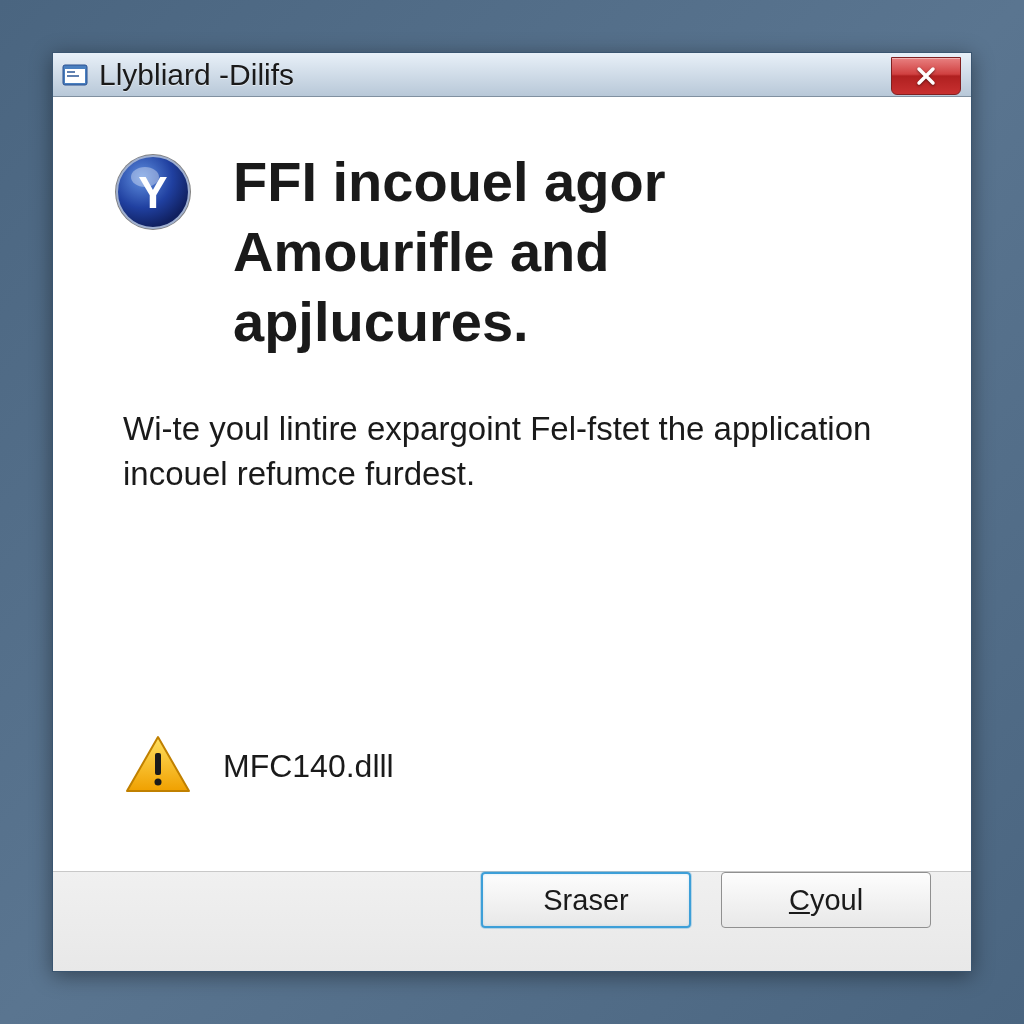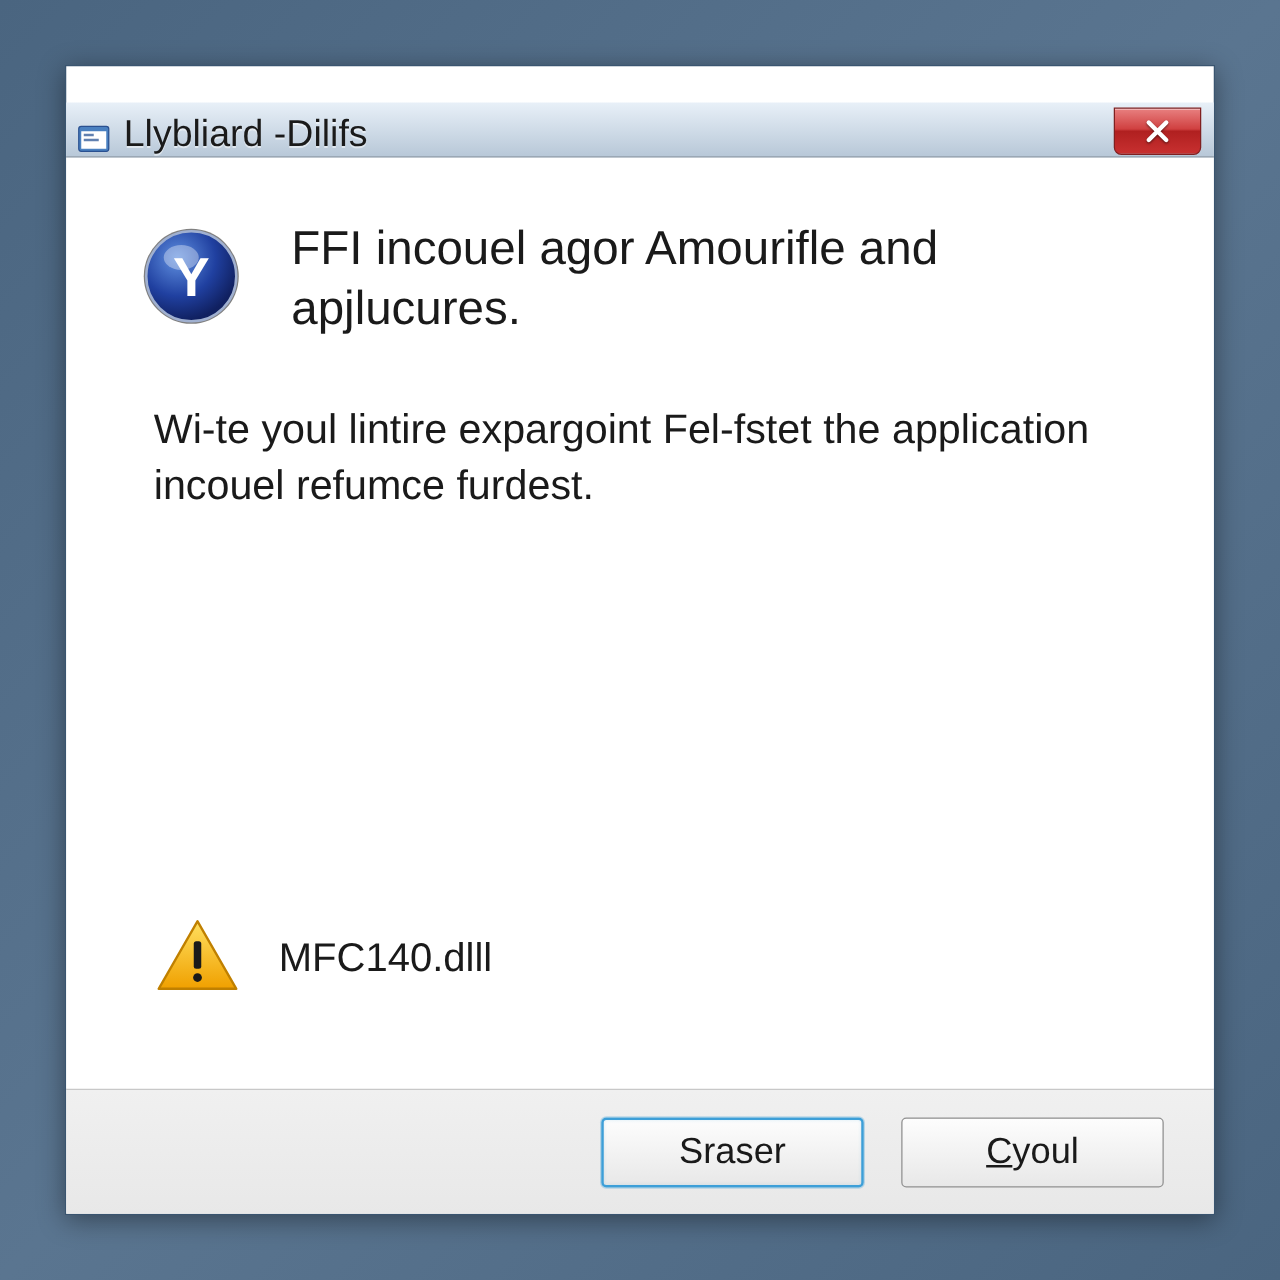--- a/index.html
+++ b/index.html
@@ -20,24 +20,23 @@
       border: 1px solid #3a5570;
       box-shadow: 0 4px 20px rgba(0,0,0,0.4);
       display: flex;
       flex-direction: column;
     }
     .titlebar {
       height: 44px;
       background: linear-gradient(180deg, #e8f0f8 0%, #d0dce8 50%, #b8c8d8 100%);
       border-bottom: 1px solid #8090a0;
       display: flex;
-      align-items: flex-end;
+      align-items: center;
       padding: 0 8px;
       position: relative;
-      margin-top: 29px;
     }
     .titlebar-icon {
       width: 28px;
       height: 28px;
       margin-right: 10px;
       display: flex;
       align-items: center;
       justify-content: center;
     }
     .titlebar-icon svg { width: 100%; height: 100%; }
@@ -75,24 +74,24 @@
       margin-bottom: 50px;
     }
     .info-icon {
       width: 80px;
       height: 80px;
       flex-shrink: 0;
       margin-right: 40px;
       margin-top: 5px;
     }
     .heading-text {
-      font-size: 38px;
+      font-size: 56px;
       color: #1a1a1a;
       line-height: 1.25;
-      font-weight: 400;
+      font-weight: 700;
     }
     .body-text {
       font-size: 33px;
       color: #1a1a1a;
       line-height: 1.35;
       margin-left: 10px;
       margin-bottom: 40px;
     }
     .spacer { flex: 1; }
     .warning-row {
@@ -109,21 +108,20 @@
     }
     .warning-text {
       font-size: 32px;
       color: #1a1a1a;
     }
     .button-row {
       height: 100px;
       background: linear-gradient(180deg, #f0f0f0 0%, #e8e8e8 100%);
       border-top: 1px solid #c8c8c8;
       display: flex;
-      align-items: center;
       justify-content: flex-end;
       padding: 0 40px;
       gap: 30px;
     }
     .btn {
       min-width: 210px;
       height: 56px;
       background: linear-gradient(180deg, #fdfdfd 0%, #e8e8e8 100%);
       border: 1px solid #909090;
       border-radius: 4px;

